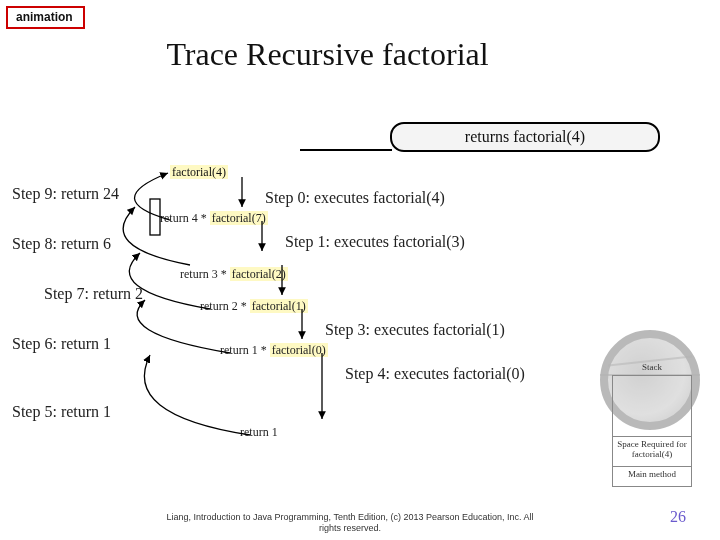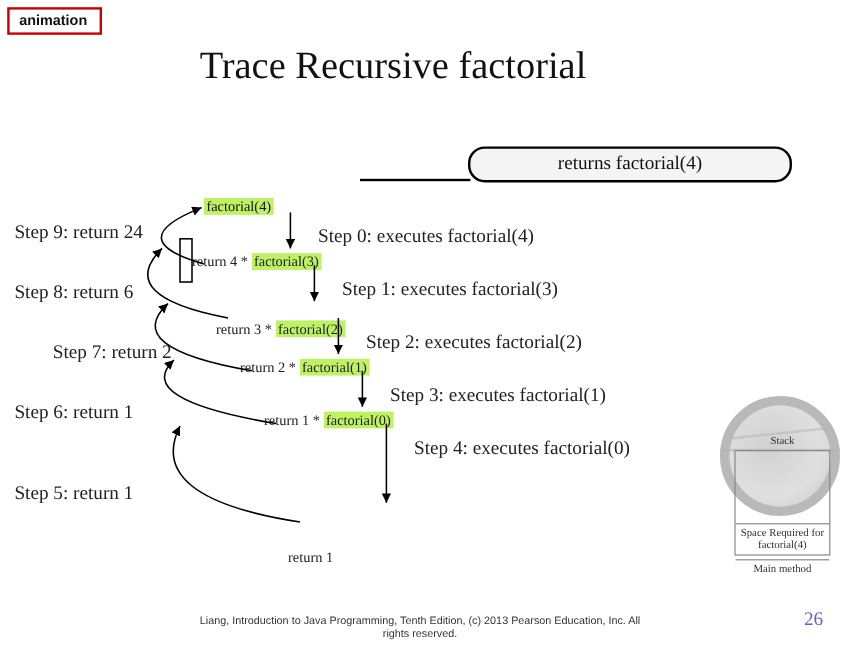--- a/index.html
+++ b/index.html
@@ -39,30 +39,30 @@
 
   .diagram { position:absolute; top:165px; left:60px; width:520px; height:310px; }
   .step {
     position:absolute; font-family:"Times New Roman",Times,serif;
     font-size:16px; color:#222; white-space:nowrap;
   }
   .ret {
     position:absolute; font-family:"Times New Roman",Times,serif;
     font-size:12px; color:#222; white-space:nowrap;
   }
-  .hl { background:#bef264; padding:0 2px; }
+  .hl { background:#fef9c3; padding:0 2px; }
   .call-top {
     position:absolute; top:0; left:110px;
     font-family:"Times New Roman",Times,serif;
     font-size:12px; color:#111;
   }
   .arrows { position:absolute; top:0; left:0; width:520px; height:310px; }
 
   .stack-box {
-    position:absolute; top:375px; left:612px; width:80px; height:88px;
+    position:absolute; top:375px; left:612px; width:80px; height:112px;
     border:1px solid #888;
   }
   .stack-label {
     position:absolute; width:100%; text-align:center;
     font-family:"Times New Roman",Times,serif; font-size:9px; color:#333;
   }
   .stack-row-line { position:absolute; left:0; width:100%; height:1px; background:#888; }
   .globe {
     position:absolute; top:320px; left:590px; width:120px; height:120px;
     opacity:0.45;
@@ -106,43 +106,42 @@
 <div class="callout-leader"></div>
 
 <div class="diagram">
 
   <div class="call-top">
     <span class="hl">factorial(4)</span>
   </div>
 
   <div class="step" style="top:24px; left:205px;">Step 0: executes factorial(4)</div>
   <div class="step" style="top:68px; left:225px;">Step 1: executes factorial(3)</div>
-  <div class="step" style="top:112px; left:245px;">Step 2: executes factorial(2)</div>
   <div class="step" style="top:156px; left:265px;">Step 3: executes factorial(1)</div>
   <div class="step" style="top:200px; left:285px;">Step 4: executes factorial(0)</div>
 
   <div class="step" style="top:20px; left:-48px;">Step 9: return 24</div>
   <div class="step" style="top:70px; left:-48px;">Step 8: return 6</div>
   <div class="step" style="top:120px; left:-48px;margin-left:32px;">Step 7: return 2</div>
   <div class="step" style="top:170px; left:-48px;">Step 6: return 1</div>
   <div class="step" style="top:238px; left:-48px;">Step 5: return 1</div>
 
   <div class="ret" style="top:46px; left:100px;">
-    <span>return 4 * </span><span class="hl">factorial(3)</span>
+    <span>return 4 * </span><span class="hl">factorial(7)</span>
   </div>
   <div class="ret" style="top:102px; left:120px;">
     <span>return 3 * </span><span class="hl">factorial(2)</span>
   </div>
   <div class="ret" style="top:134px; left:140px;">
     <span>return 2 * </span><span class="hl">factorial(1)</span>
   </div>
   <div class="ret" style="top:178px; left:160px;">
     <span>return 1 * </span><span class="hl">factorial(0)</span>
   </div>
-  <div class="ret" style="top:260px; left:180px;margin-top:32px;">
+  <div class="ret" style="top:260px; left:180px;">
     <span>return 1</span><span></span>
   </div>
 
   <svg class="arrows" viewBox="0 0 520 310">
     <defs>
       <marker id="ah" markerWidth="8" markerHeight="8" refX="6" refY="3" orient="auto">
         <path d="M0,0 L6,3 L0,6 Z" fill="#000"></path>
       </marker>
     </defs>
     <g stroke="#000" stroke-width="1.3" fill="none">

